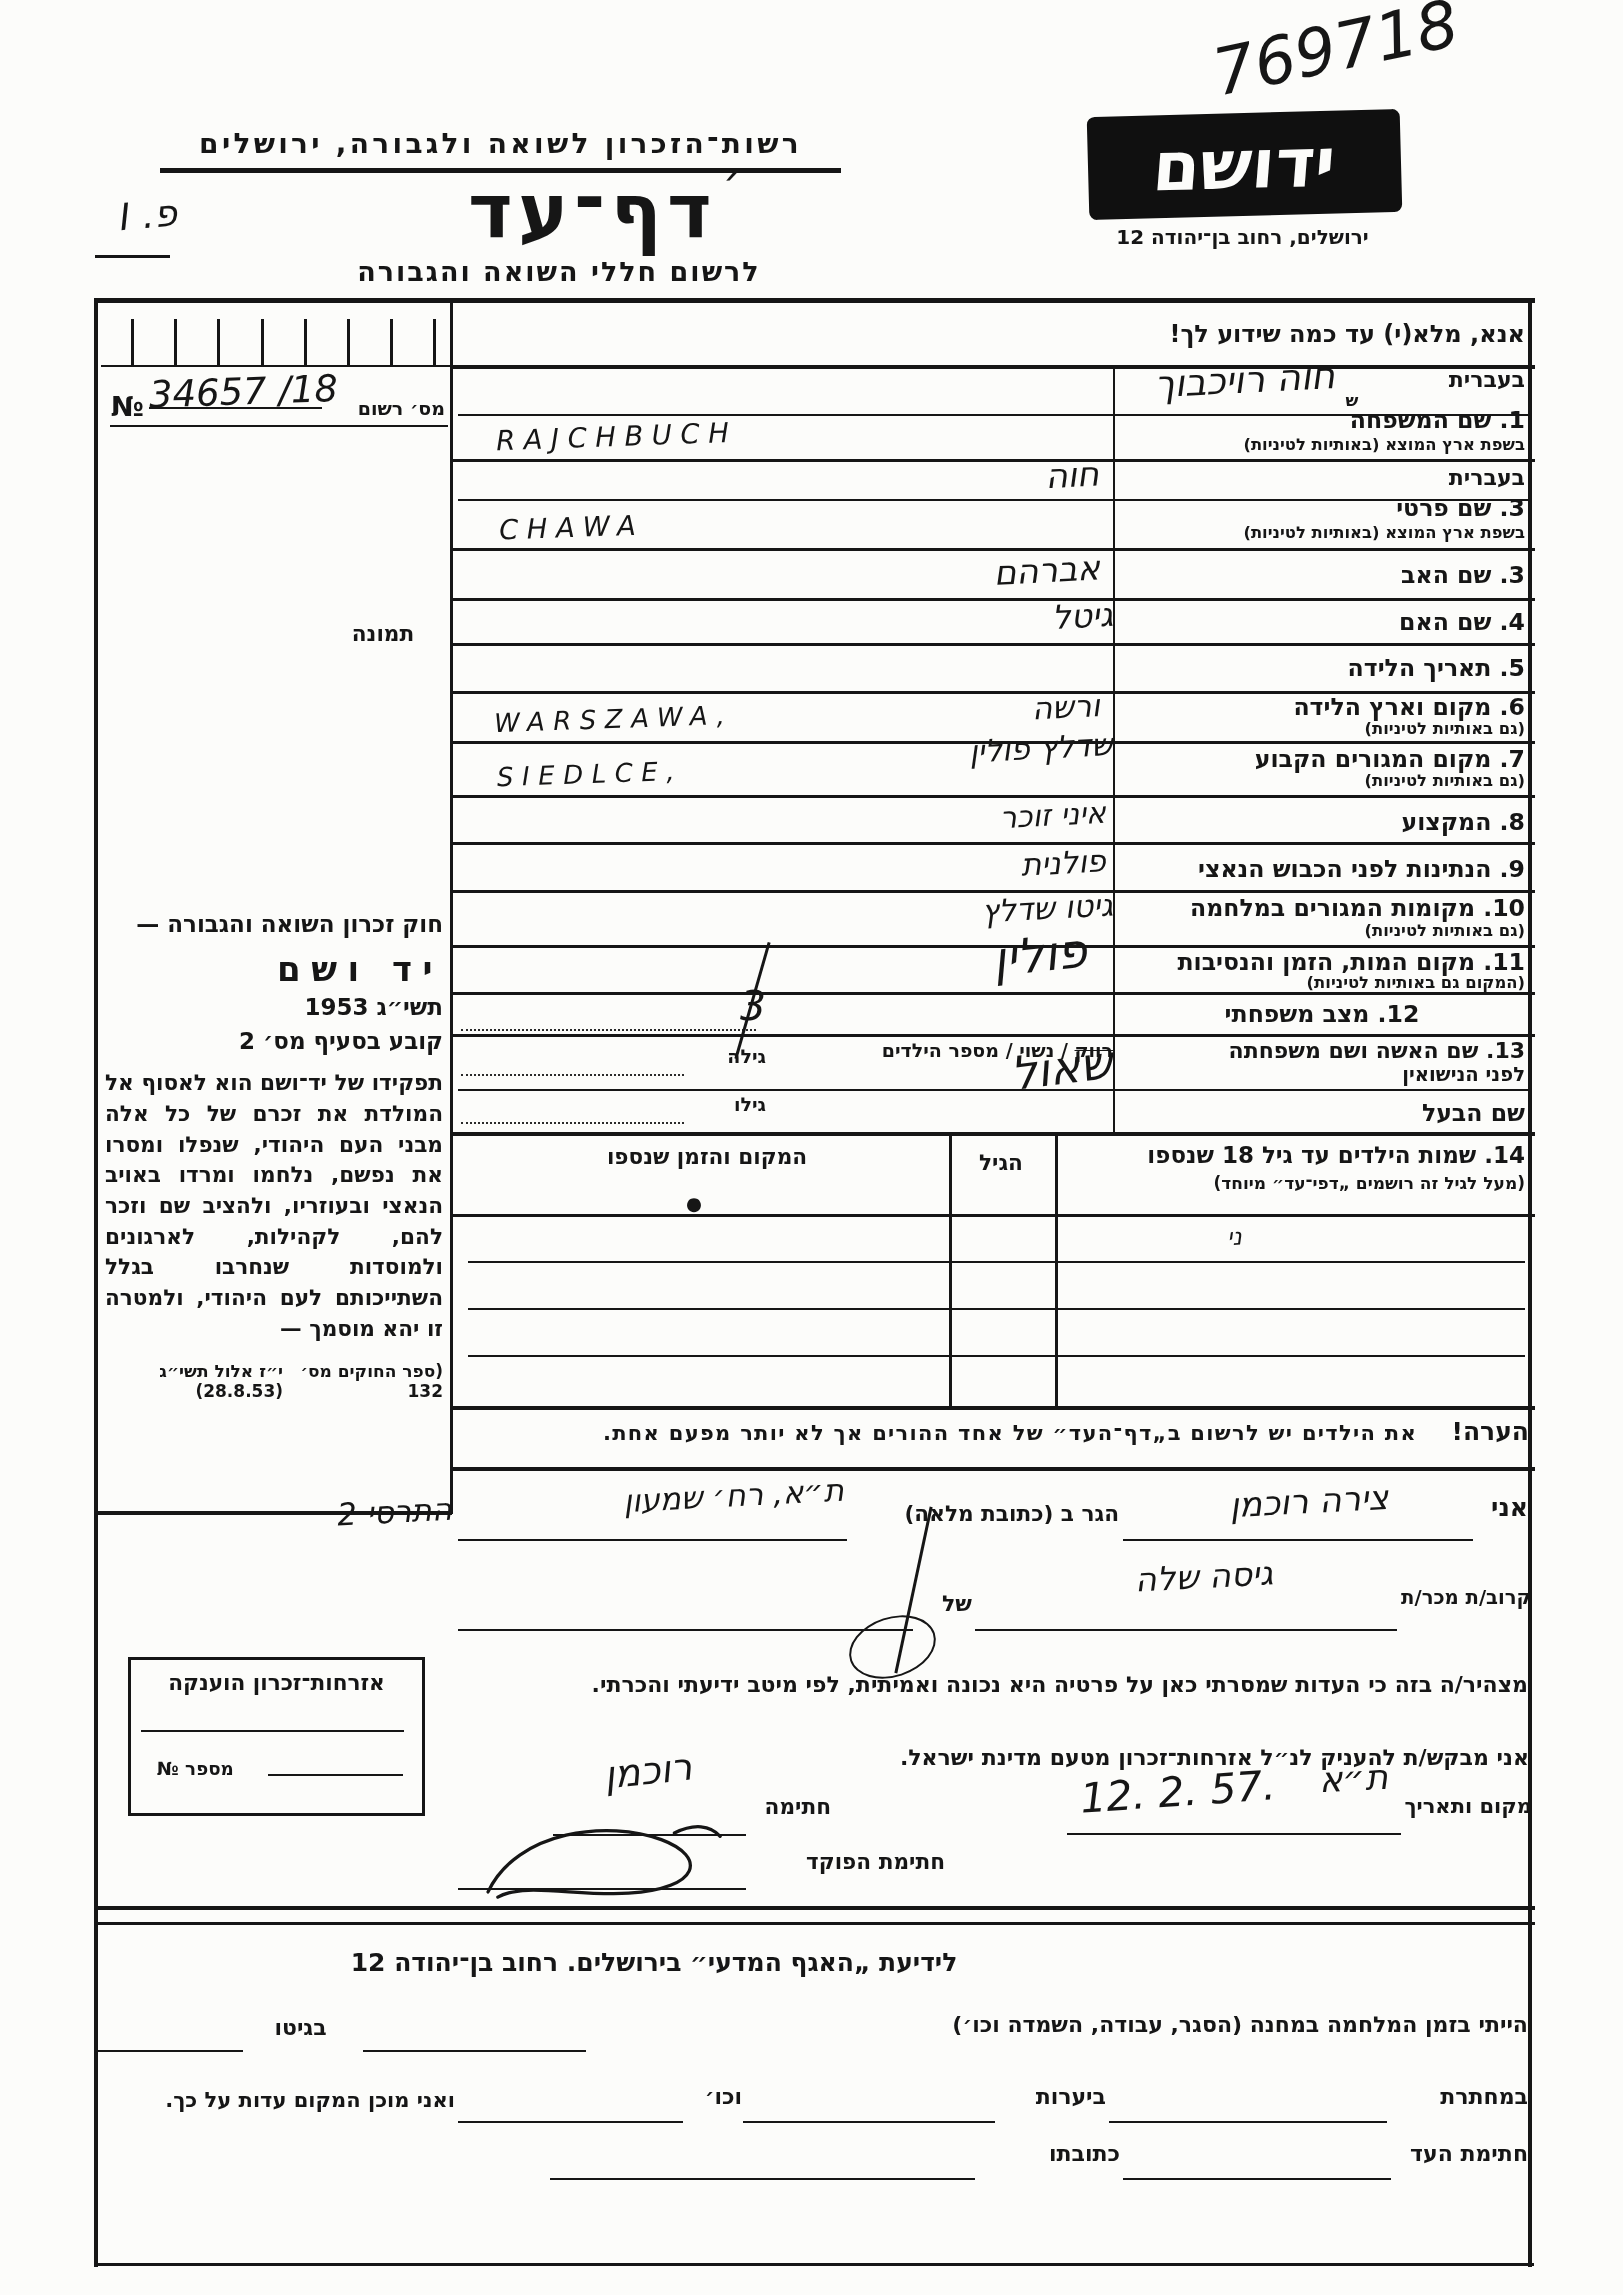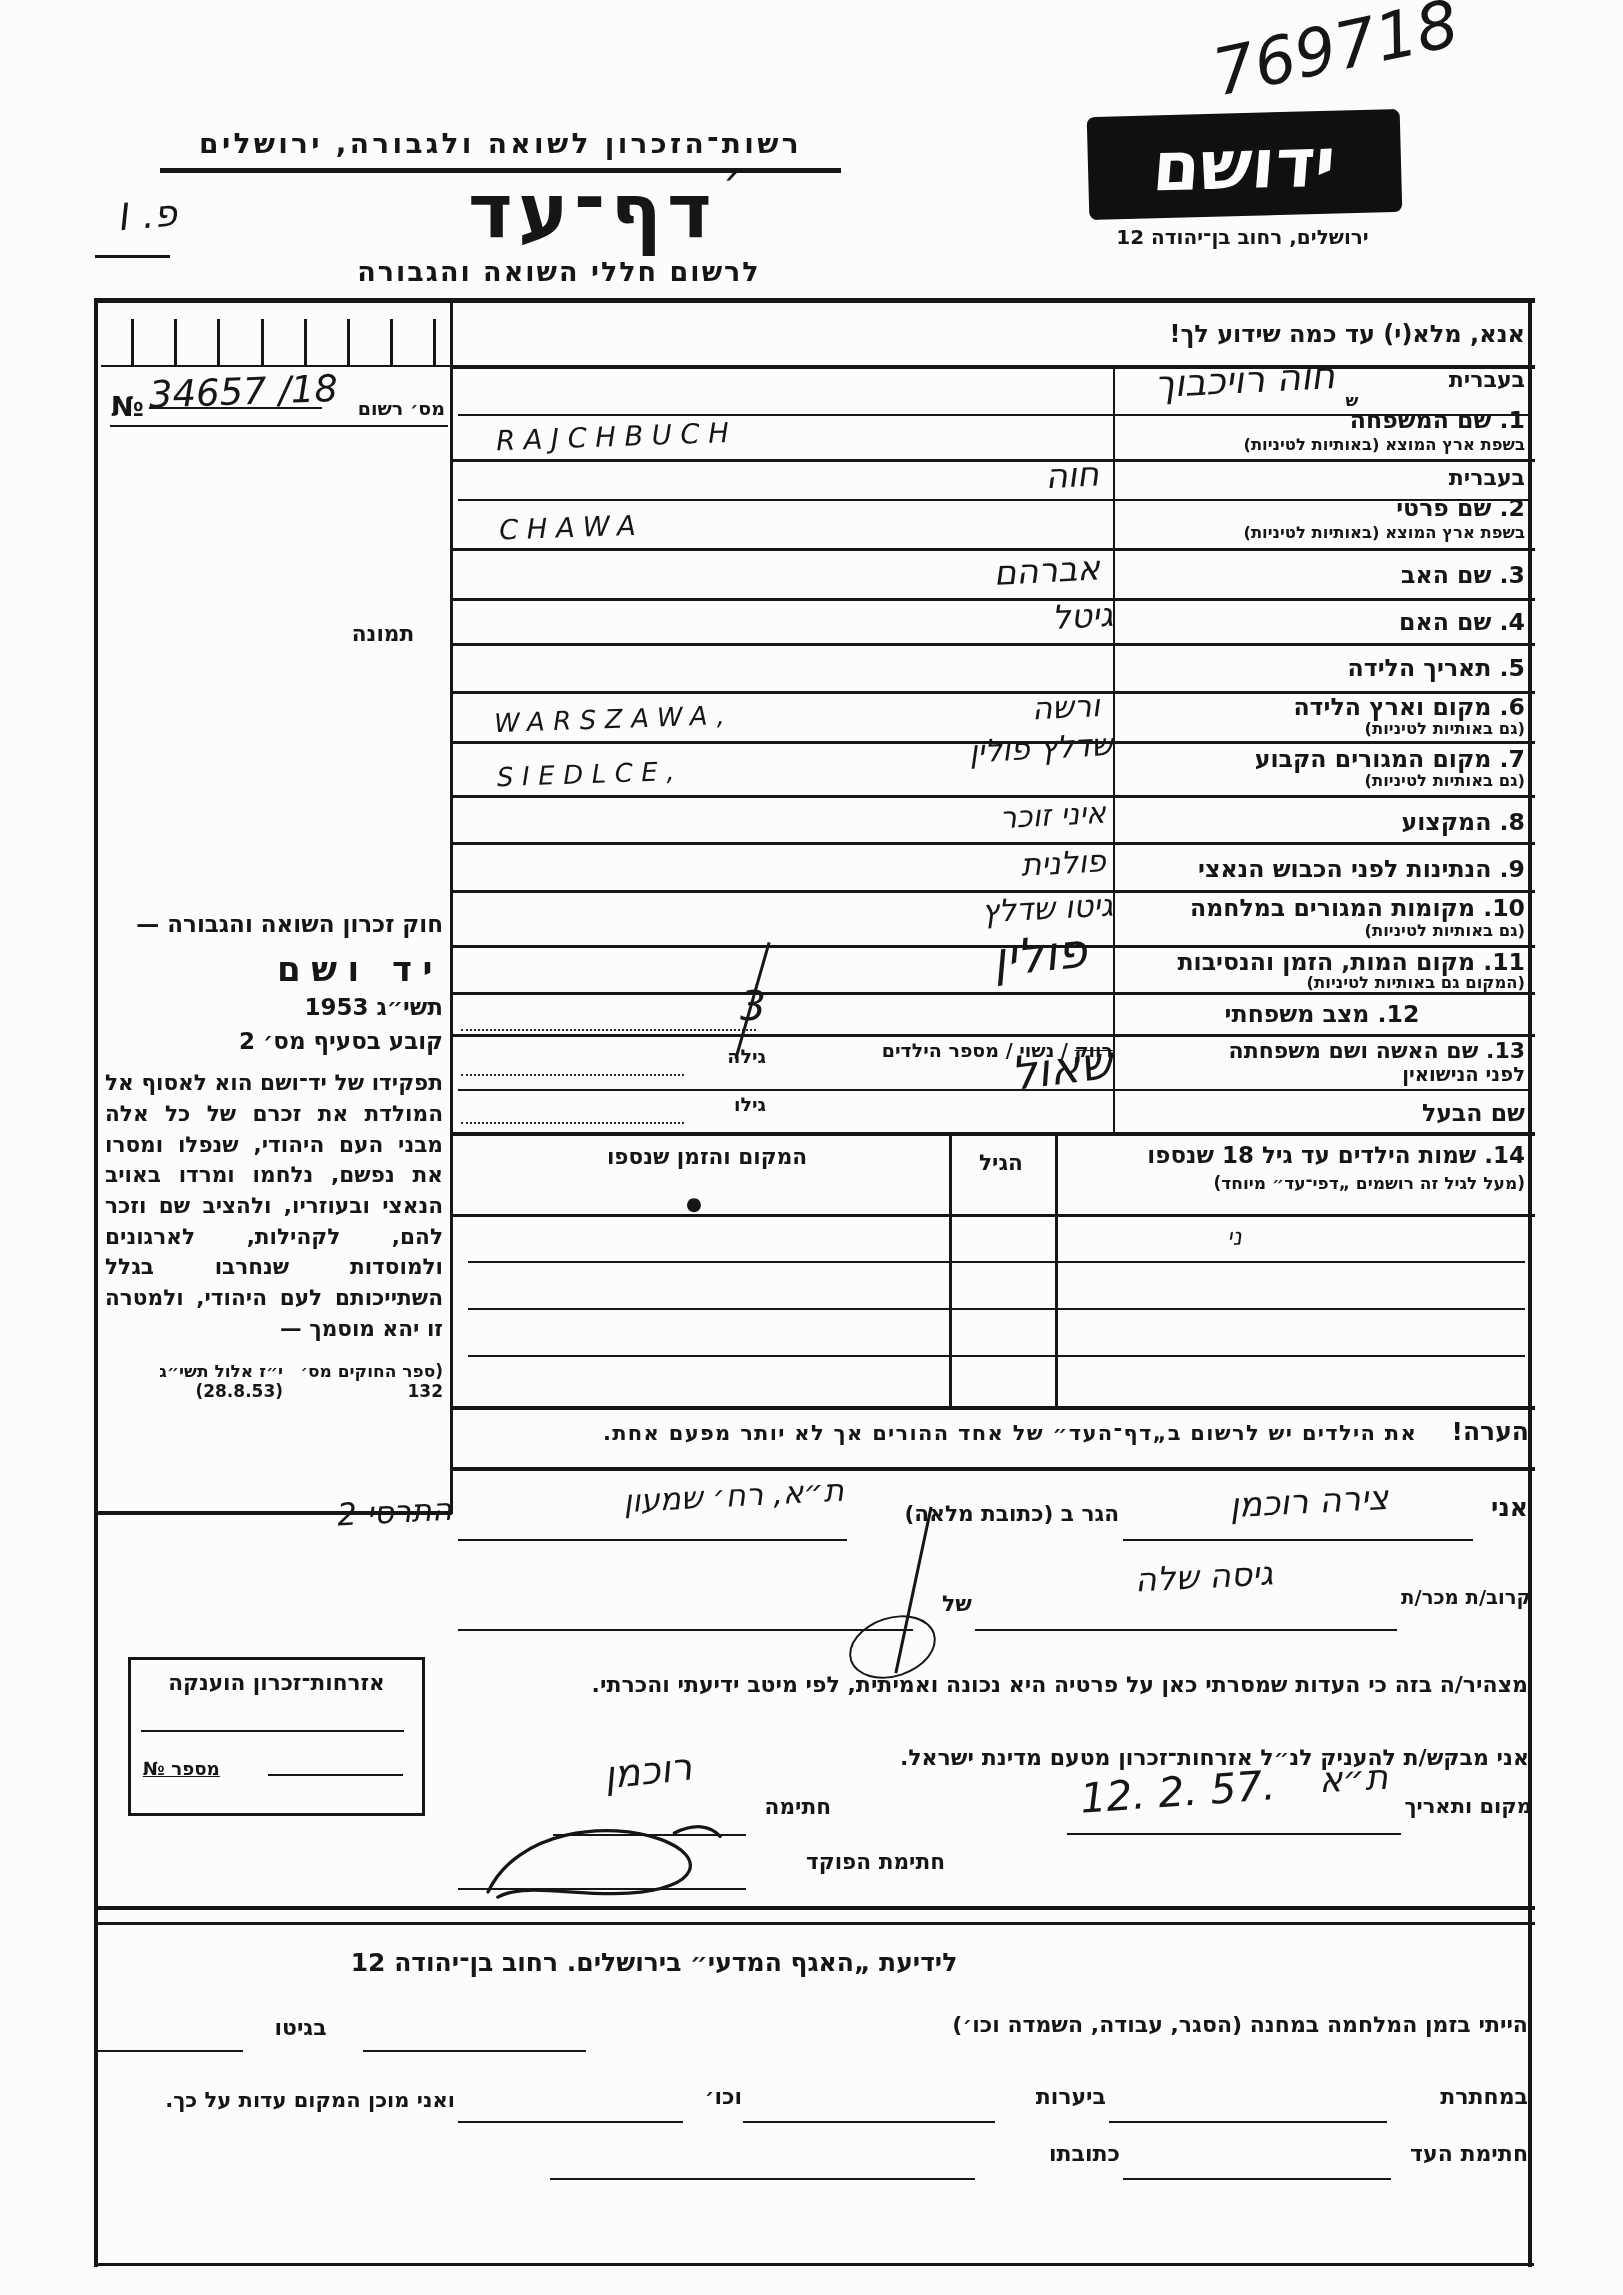--- a/index.html
+++ b/index.html
@@ -45,21 +45,21 @@
   <div class="abs lbl" style="left:1073px;top:321px;width:452px;font-size:24px;">אנא, מלא(י) עד כמה שידוע לך!</div>
 
   <div class="abs lbl" style="left:1119px;top:368px;width:406px;font-size:22px;">בעברית</div>
   <div class="abs lbl ctr" style="left:1329px;top:391px;width:46px;font-size:17px;">ש</div>
   <div class="abs lbl" style="left:1119px;top:407px;width:406px;font-size:23.6px;">1. שם המשפחה</div>
   <div class="abs lbl" style="left:1119px;top:436px;width:406px;font-size:16.4px;">בשפת ארץ המוצא (באותיות לטיניות)</div>
   <div class="abs hwh" style="left:910px;top:365px;width:425px;font-size:37px;text-align:right;">חוה רויכבוך</div>
   <div class="abs hwl" style="left:496px;top:420px;font-size:27.5px;">RAJCHBUCH</div>
 
   <div class="abs lbl" style="left:1119px;top:466px;width:406px;font-size:22px;">בעברית</div>
-  <div class="abs lbl" style="left:1119px;top:495px;width:406px;font-size:23.6px;">2. שם פרטי</div>
+  <div class="abs lbl" style="left:1119px;top:495px;width:406px;font-size:23.6px;">3. שם פרטי</div>
   <div class="abs lbl" style="left:1119px;top:524px;width:406px;font-size:16.4px;">בשפת ארץ המוצא (באותיות לטיניות)</div>
   <div class="abs hwh" style="left:962px;top:457px;width:137px;font-size:34px;text-align:right;">חוה</div>
   <div class="abs hwl" style="left:499px;top:511px;font-size:27.5px;">CHAWA</div>
 
   <div class="abs lbl" style="left:1119px;top:562px;width:406px;font-size:23.6px;">3. שם האב</div>
   <div class="abs hwh" style="left:884px;top:553px;width:216px;font-size:34px;text-align:right;">אברהם</div>
   <div class="abs lbl" style="left:1119px;top:609px;width:406px;font-size:23.6px;">4. שם האם</div>
   <div class="abs hwh" style="left:956px;top:599px;width:157px;font-size:33px;text-align:right;">גיטל</div>
   <div class="abs lbl" style="left:1119px;top:655px;width:406px;font-size:23.6px;">5. תאריך הלידה</div>
 
@@ -145,21 +145,21 @@
   <div class="abs hwh" style="left:1303px;top:1759px;width:85px;font-size:35px;">ת״א</div>
   <div class="abs lbl" style="left:749px;top:1795px;width:82px;font-size:21.6px;">חתימה</div>
   <div class="abs hwh" style="left:553px;top:1749px;width:190px;font-size:38px;text-align:center;transform:rotate(-6deg);">רוכמן</div>
   <div class="abs lbl" style="left:749px;top:1850px;width:196px;font-size:21.6px;">חתימת הפוקד</div>
   <svg class="abs" style="left:478px;top:1820px;" width="262" height="85" viewBox="0 0 400 130">
     <path d="M15 110 C 60 15, 200 0, 280 30 C 350 56, 340 105, 230 112 C 150 117, 70 95, 30 118 M 300 20 C 330 5, 355 8, 370 25" fill="none" stroke="#161616" stroke-width="5" stroke-linecap="round"></path>
   </svg>
 
   <div class="abs" style="left:128px;top:1657px;width:291px;height:153px;border:3.3px solid #161616;">
     <div class="lbl ctr" style="margin-top:10.5px;font-size:21.6px;">אזרחות־זכרון הוענקה</div>
-    <div class="abs lbl" style="left:11.8px;top:99px;width:105px;font-size:18.3px;text-align:left;text-decoration:underline;">מספר №</div>
+    <div class="abs lbl" style="left:11.8px;top:99px;width:105px;font-size:18.3px;text-align:center;">מספר №</div>
   </div>
 
   <div class="abs lbl ctr" style="left:340px;top:1949px;width:628px;font-size:25px;">לידיעת „האגף המדעי״ בירושלים.  רחוב בן־יהודה 12</div>
   <div class="abs lbl" style="left:589px;top:2013px;width:939px;font-size:22px;">הייתי בזמן המלחמה במחנה (הסגר, עבודה, השמדה וכו׳)</div>
   <div class="abs lbl" style="left:245px;top:2016px;width:111px;font-size:22px;text-align:center;">בגיטו</div>
   <div class="abs lbl" style="left:1391px;top:2085px;width:137px;font-size:22px;">במחתרת</div>
   <div class="abs lbl" style="left:998px;top:2085px;width:108px;font-size:22px;">ביערות</div>
   <div class="abs lbl" style="left:686px;top:2085px;width:56px;font-size:22px;">וכו׳</div>
   <div class="abs lbl" style="left:98px;top:2089px;width:357px;font-size:21px;">ואני מוכן המקום עדות על כך.</div>
   <div class="abs lbl" style="left:1394px;top:2142px;width:134px;font-size:22px;">חתימת העד</div>

